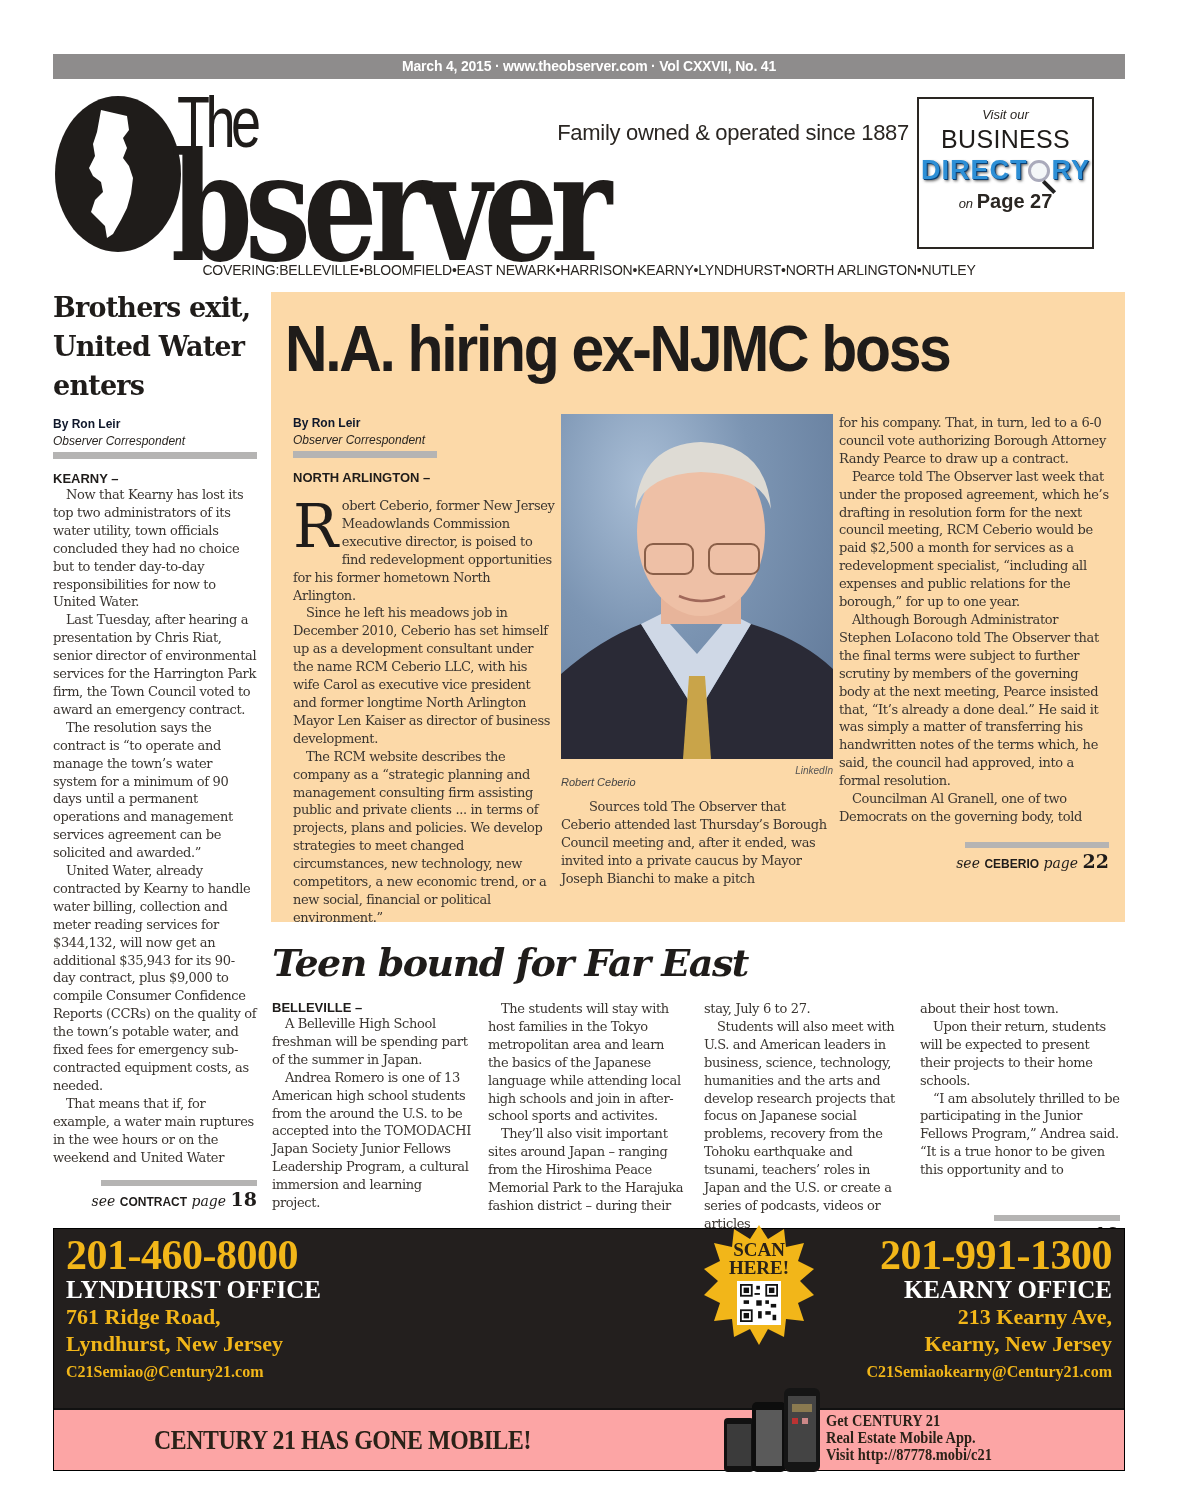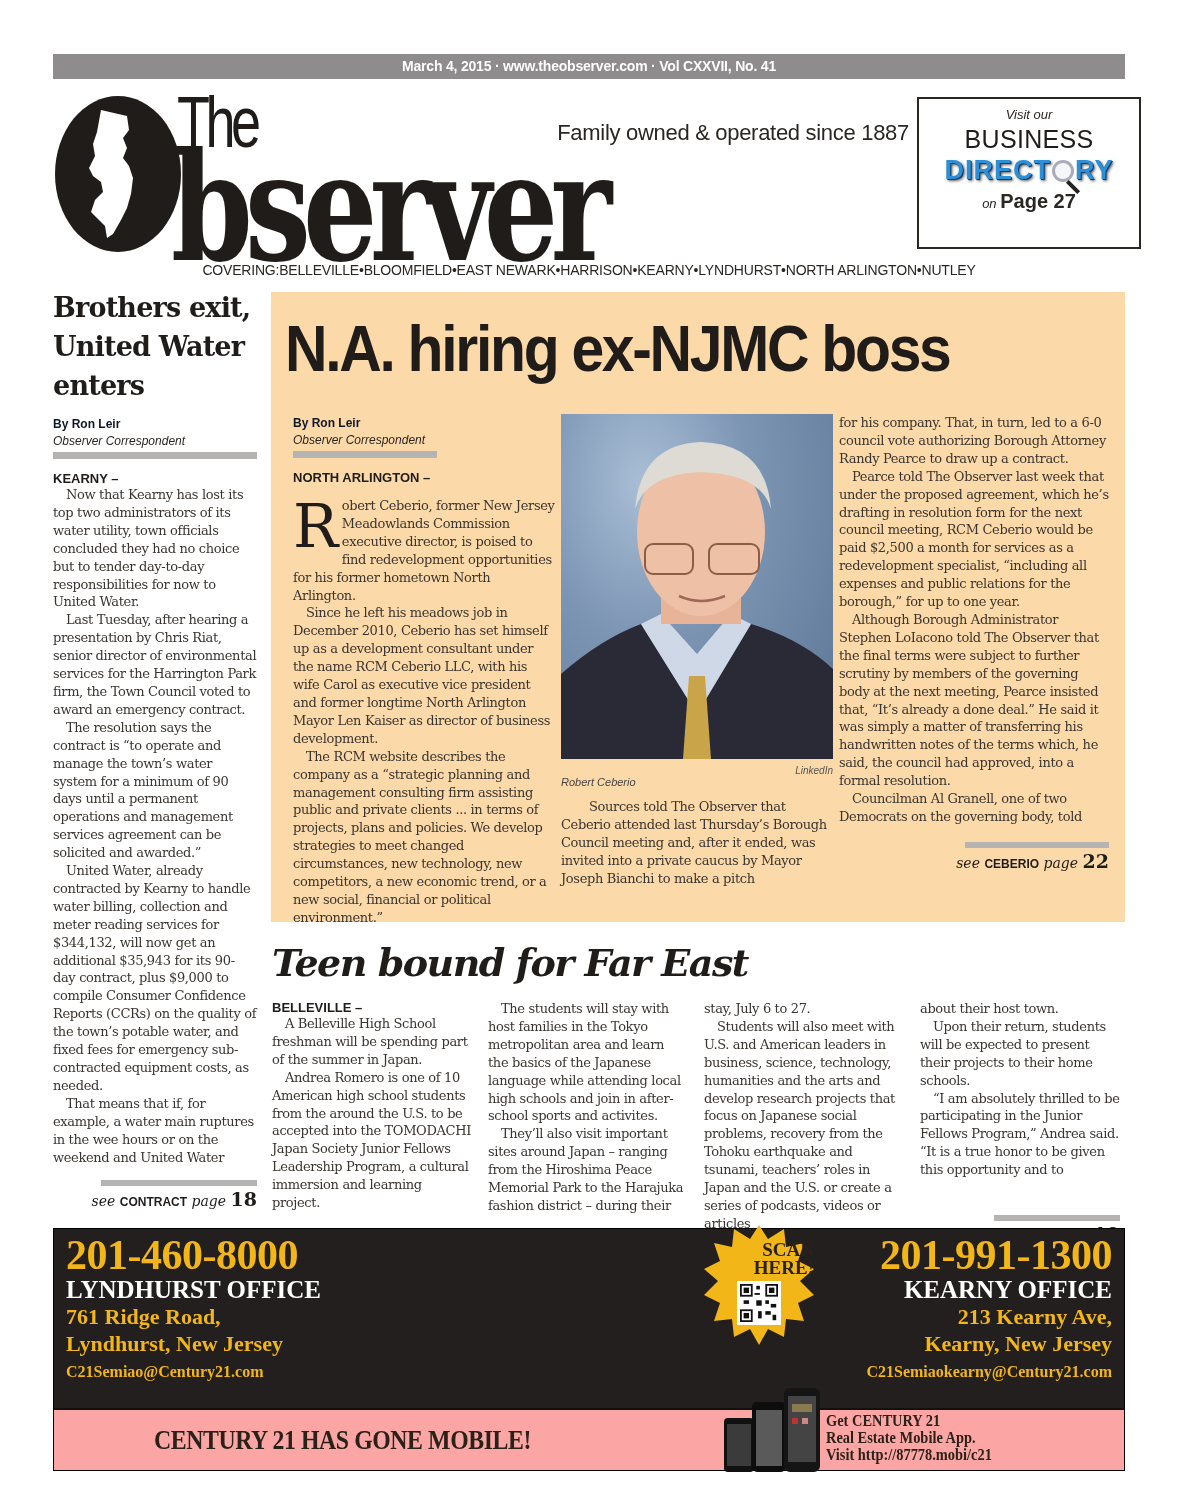--- a/index.html
+++ b/index.html
@@ -9,21 +9,21 @@
   .dateline { position: absolute; left: 53px; top: 54px; width: 1072px; height: 25px; background: #8e8c8c;
     color: #fff; font: bold 14px "Liberation Sans", sans-serif; text-align: center; line-height: 25px; letter-spacing: -0.2px; }
 
   .masthead { position: absolute; left: 53px; top: 86px; width: 860px; height: 172px; }
   .logo-O { position: absolute; left: 2px; top: 10px; width: 126px; height: 156px; border-radius: 50% / 50%; background: #1f1c1a; }
   .logo-nj { position: absolute; left: 30px; top: 22px; width: 64px; height: 132px; }
   .logo-the { position: absolute; left: 124px; top: 0px; font: 72px "Liberation Sans Narrow", "Liberation Sans", sans-serif; color: #1f1c1a; letter-spacing: -6px; transform: scaleX(0.75); transform-origin: left top; line-height: 1; }
   .logo-bserver { position: absolute; left: 118px; top: 46px; font: 900 150px "DejaVu Serif", serif; color: #1f1c1a; letter-spacing: -10px; line-height: 1; transform: scaleX(0.78); transform-origin: left top; font-weight: bold; }
   .tagline { position: absolute; right: 4px; top: 34px; font: 22px "Liberation Sans", sans-serif; color: #2a2622; letter-spacing: -0.3px; }
 
-  .biz-box { position: absolute; left: 917px; top: 97px; width: 224px; height: 152px; border: 2px solid #2a2622; text-align: center; background: #fff; }
+  .biz-box { position: absolute; left: 917px; top: 97px; width: 177px; height: 152px; border: 2px solid #2a2622; text-align: center; background: #fff; }
   .biz-visit { font: italic 13px "Liberation Sans", sans-serif; margin-top: 8px; color: #2a2622; }
   .biz-business { font: 25px "Liberation Sans", sans-serif; margin-top: 3px; letter-spacing: 0.3px; color: #1f1c1a; }
   .biz-directory { font: bold 27px "Liberation Sans", sans-serif; color: #2d8fd6; letter-spacing: 1px; margin-top: 1px;
     text-shadow: 1px 1px 0 #0a3f73, 2px 2px 3px #555; display: inline-flex; align-items: center; }
   .biz-mag { display: inline-block; width: 22px; height: 22px; border: 3px solid #aab; border-radius: 50%; background: #f4f6f8; position: relative; margin: 0 1px; }
   .biz-mag::after { content: ""; position: absolute; width: 4px; height: 16px; background: #222; left: 16px; top: 16px; transform: rotate(-45deg); }
   .biz-page { margin-top: 4px; font: 13px "Liberation Sans", sans-serif; }
   .biz-page b { font: bold 20px "Liberation Sans", sans-serif; }
 
   .covering { position: absolute; left: 53px; top: 262px; width: 1072px; height: 18px; display: flex; justify-content: center;
@@ -74,21 +74,21 @@
   .ad-right { position: absolute; right: 12px; top: 4px; text-align: right; }
   .ad-center { position: absolute; left: 345px; top: 6px; width: 310px; text-align: center; }
   .c21-logo { position: relative; height: 108px; }
   .c21-word { position: absolute; left: 22px; top: 0px; font: 58px "Liberation Sans", sans-serif; color: #f2b619; letter-spacing: -4px; font-style: italic; transform: scaleX(0.85); transform-origin: left top; }
   .c21-num { position: absolute; left: 192px; top: 30px; font: bold 64px "Liberation Sans", sans-serif; color: #f2b619; letter-spacing: -3px; }
   .c21-roof { position: absolute; left: 30px; top: 80px; width: 170px; height: 28px; }
   .ad-assoc { font: bold 21px "Liberation Serif", serif; color: #fff; line-height: 22px; }
   .ad-web { font: bold 19px "Liberation Serif", serif; color: #fff; line-height: 22px; }
   .scan { position: absolute; left: 650px; top: -4px; width: 110px; height: 120px; }
   .scan-star { position: absolute; inset: 0; }
-  .scan-text { position: absolute; left: 0; top: 16px; width: 110px; text-align: right; font: bold 19px/18px "Liberation Serif", serif; color: #2a2218; }
+  .scan-text { position: absolute; left: 0; top: 16px; width: 110px; text-align: center; font: bold 19px/18px "Liberation Serif", serif; color: #2a2218; }
   .qr { position: absolute; left: 33px; top: 56px; width: 44px; height: 44px; background: #fff; padding: 3px; }
   .ad-bottom { position: absolute; left: 0; right: 0; bottom: 0; height: 62px; background: #fca5a5; border-top: 2px solid #111; }
   .mobile-text { position: absolute; left: 100px; top: 14px; font: bold 28px "Liberation Serif", serif; color: #2a2218; letter-spacing: -0.5px; transform: scaleX(0.85); transform-origin: left top; }
   .phones { position: absolute; left: 668px; top: -26px; width: 100px; height: 88px; }
   .app-text { position: absolute; left: 772px; top: 2px; font: bold 16px/17px "Liberation Serif", serif; color: #2a2218; transform: scaleX(0.9); transform-origin: left top; }
 </style>
 </head>
 <body>
 
 <div class="dateline">March 4, 2015 · www.theobserver.com · Vol CXXVII, No. 41</div>
@@ -213,21 +213,21 @@
     </div>
   </div>
 </div>
 
 <h2 class="teen-headline">Teen bound for Far East</h2>
 <div class="teen-cols">
   <div class="teen-col">
     <div class="dateline-loc" style="margin-top:0">BELLEVILLE –</div>
     <div class="body-text">
       <p>A Belleville High School freshman will be spending part of the summer in Japan.</p>
-      <p>Andrea Romero is one of 10 American high school students from the around the U.S. to be accepted into the TOMODACHI Japan Society Junior Fellows Leadership Program, a cultural immersion and learning project.</p>
+      <p>Andrea Romero is one of 13 American high school students from the around the U.S. to be accepted into the TOMODACHI Japan Society Junior Fellows Leadership Program, a cultural immersion and learning project.</p>
     </div>
   </div>
   <div class="teen-col">
     <div class="body-text">
       <p>The students will stay with host families in the Tokyo metropolitan area and learn the basics of the Japanese language while attending local high schools and join in after-school sports and activites.</p>
       <p>They’ll also visit important sites around Japan – ranging from the Hiroshima Peace Memorial Park to the Harajuka fashion district – during their</p>
     </div>
   </div>
   <div class="teen-col">
     <div class="body-text">

